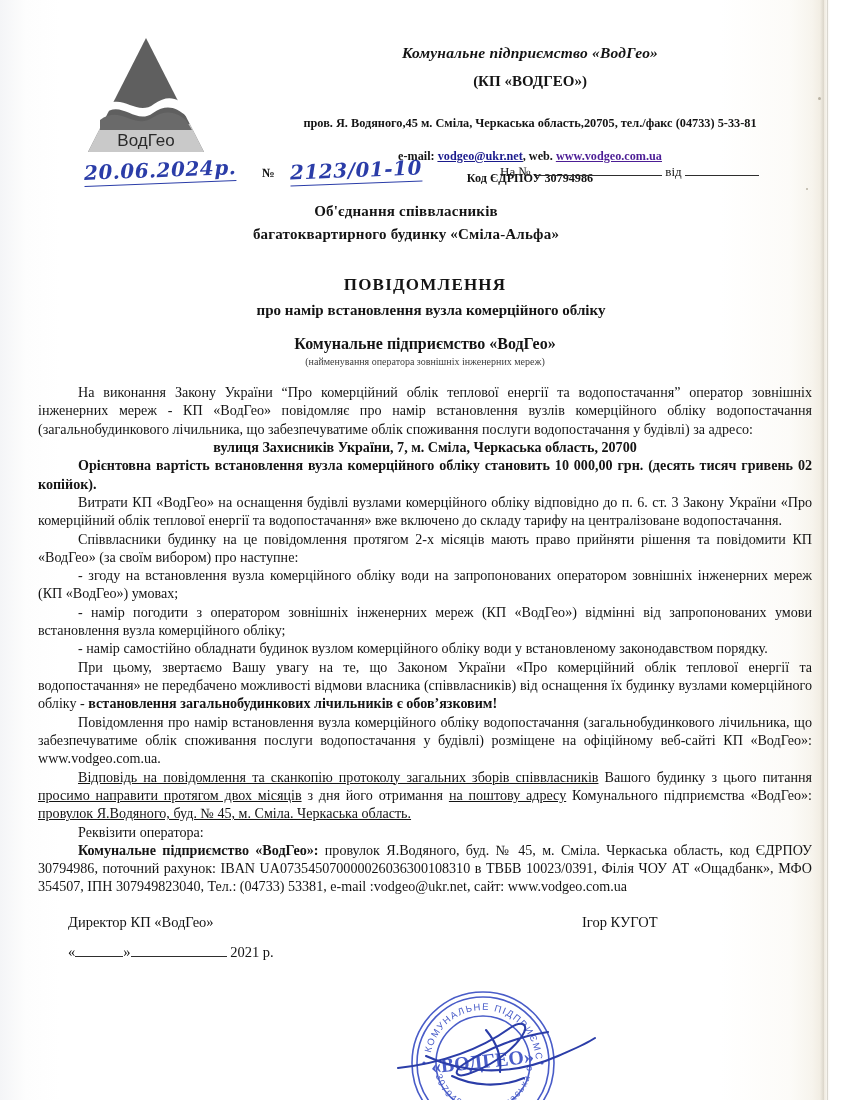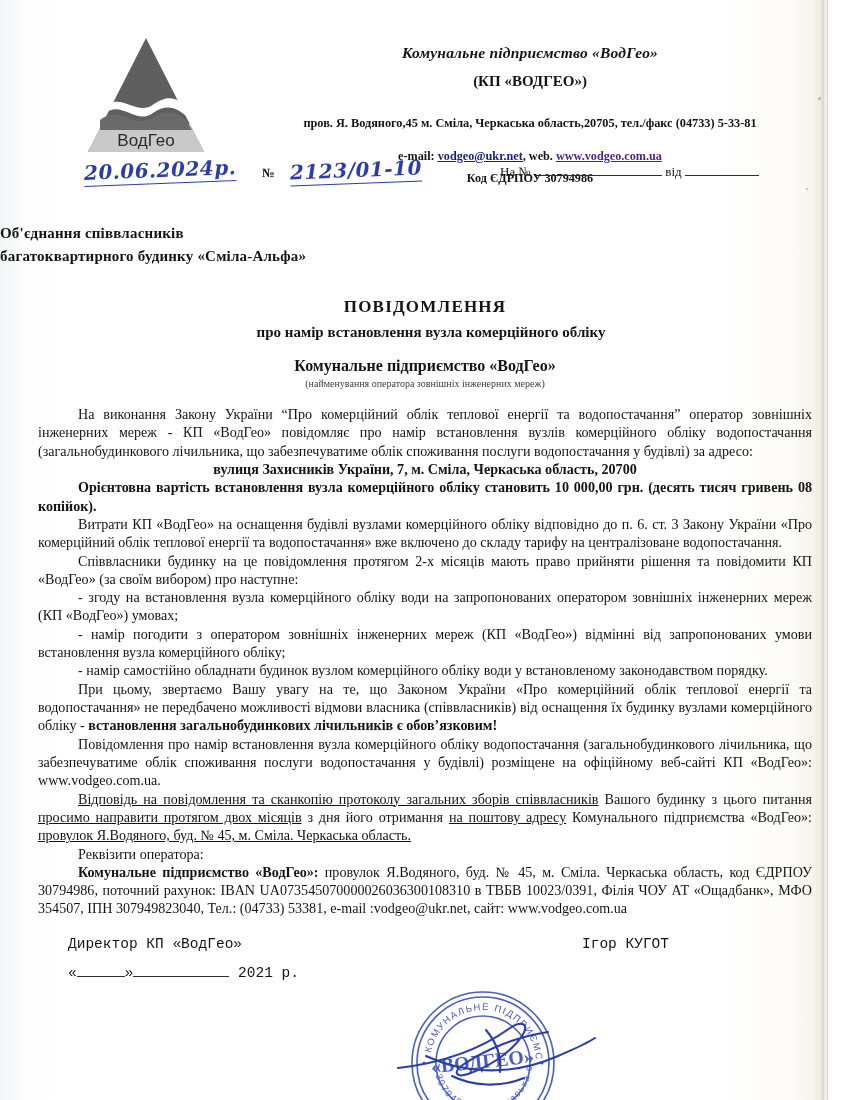--- a/index.html
+++ b/index.html
@@ -127,23 +127,22 @@
   }
   .on-num {
     position: absolute;
     left: 500px; top: 10px;
     font-size: 13px;
   }
   .rule { display: inline-block; border-bottom: 1.1px solid #2e2e2e; vertical-align: baseline; }
 
   
   .addressee {
-    margin-top: 22px;
     padding-right: 38px;
-    text-align: left;
+    text-align: center;
     font-weight: bold;
     font-size: 15px;
     line-height: 1.5;
   }
   .addressee div { letter-spacing: .2px; }
 
   
   .titles { text-align: center; margin-top: 30px; }
   .t-main {
     font-weight: bold;
@@ -183,21 +182,20 @@
   .body p.center { text-align: center; text-indent: 0; font-weight: bold; }
   .body p.dash { text-indent: 40px; }
   b.bk { font-weight: bold; }
   u.uu { text-decoration: underline; }
 
   
   .signature {
     position: relative;
     margin: 18px 38px 0 68px;
     font-size: 14.5px;
-    font-family: Liberation Mono, monospace;
   }
   .sig-row {
     display: flex;
     justify-content: space-between;
     align-items: baseline;
   }
   .sig-left { width: 330px; }
   .sig-right { width: 230px; }
   .sig-date { margin-top: 13px; font-size: 14.5px; }
   .blank-s { display: inline-block; width: 48px; border-bottom: 1.2px solid #2e2e2e; }
@@ -279,21 +277,21 @@
     <div class="titles">
       <div class="t-main">ПОВІДОМЛЕННЯ</div>
       <div class="t-sub">про намір встановлення вузла комерційного обліку</div>
       <div class="t-op">Комунальне підприємство «ВодГео»</div>
       <div class="t-note">(найменування оператора зовнішніх інженерних мереж)</div>
     </div>
 
     <div class="body">
       <p>На виконання Закону України “Про комерційний облік теплової енергії та водопостачання” оператор зовнішніх інженерних мереж - КП «ВодГео» повідомляє про намір встановлення  вузлів комерційного обліку водопостачання (загальнобудинкового   лічильника, що забезпечуватиме облік споживання послуги водопостачання у будівлі) за адресо:</p>
       <p class="center">вулиця Захисників України, 7, м. Сміла, Черкаська область, 20700</p>
-      <p style="font-weight:bold;">Орієнтовна вартість встановлення вузла комерційного обліку становить  10 000,00  грн. (десять тисяч гривень 08 копійок).</p>
+      <p style="font-weight:bold;">Орієнтовна вартість встановлення вузла комерційного обліку становить  10 000,00  грн. (десять тисяч гривень 02 копійок).</p>
       <p>Витрати КП «ВодГео» на оснащення будівлі вузлами комерційного обліку відповідно до п. 6. ст. 3 Закону України «Про комерційний облік теплової енергії та водопостачання» вже включено до складу тарифу на централізоване водопостачання.</p>
       <p>Співвласники будинку на це повідомлення протягом 2-х місяців мають право прийняти рішення та повідомити КП «ВодГео» (за своїм вибором) про наступне:</p>
       <p class="dash">-      згоду на встановлення вузла комерційного обліку води на запропонованих оператором зовнішніх інженерних мереж (КП «ВодГео») умовах;</p>
       <p class="dash">-      намір погодити з оператором зовнішніх інженерних мереж (КП «ВодГео») відмінні від запропонованих умови встановлення вузла комерційного обліку;</p>
       <p class="dash">-      намір самостійно обладнати будинок вузлом комерційного обліку води у встановленому законодавством порядку.</p>
       <p><span>При цьому, звертаємо Вашу увагу на те, що Законом України «Про комерційний облік теплової енергії та водопостачання» не передбачено можливості відмови власника (співвласників) від оснащення їх будинку вузлами комерційного обліку - </span><b class="bk">встановлення загальнобудинкових лічильників є обов’язковим!</b></p>
       <p>Повідомлення  про  намір  встановлення  вузла  комерційного  обліку  водопостачання (загальнобудинкового   лічильника, що забезпечуватиме облік споживання послуги водопостачання у будівлі) розміщене на офіційному веб-сайті КП «ВодГео»: www.vodgeo.com.ua.</p>
       <p><u class="uu">Відповідь на повідомлення та сканкопію протоколу загальних зборів співвласників</u><span> Вашого будинку з цього питання </span><u class="uu">просимо направити протягом двох місяців</u><span> з дня його отримання </span><u class="uu">на поштову адресу</u><span> Комунального підприємства «ВодГео»: </span><u class="uu">провулок Я.Водяного, буд. № 45, м. Сміла. Черкаська область.</u></p>
       <p>Реквізити оператора:</p>
       <p><b class="bk">Комунальне підприємство «ВодГео»:</b><span> провулок Я.Водяного, буд. № 45, м. Сміла. Черкаська область, код ЄДРПОУ 30794986, поточний рахунок: IBAN UA073545070000026036300108310 в ТВБВ 10023/0391, Філія ЧОУ АТ «Ощадбанк», МФО 354507, ІПН 307949823040, Тел.: (04733) 53381, e-mail :vodgeo@ukr.net, сайт: www.vodgeo.com.ua</span></p>

